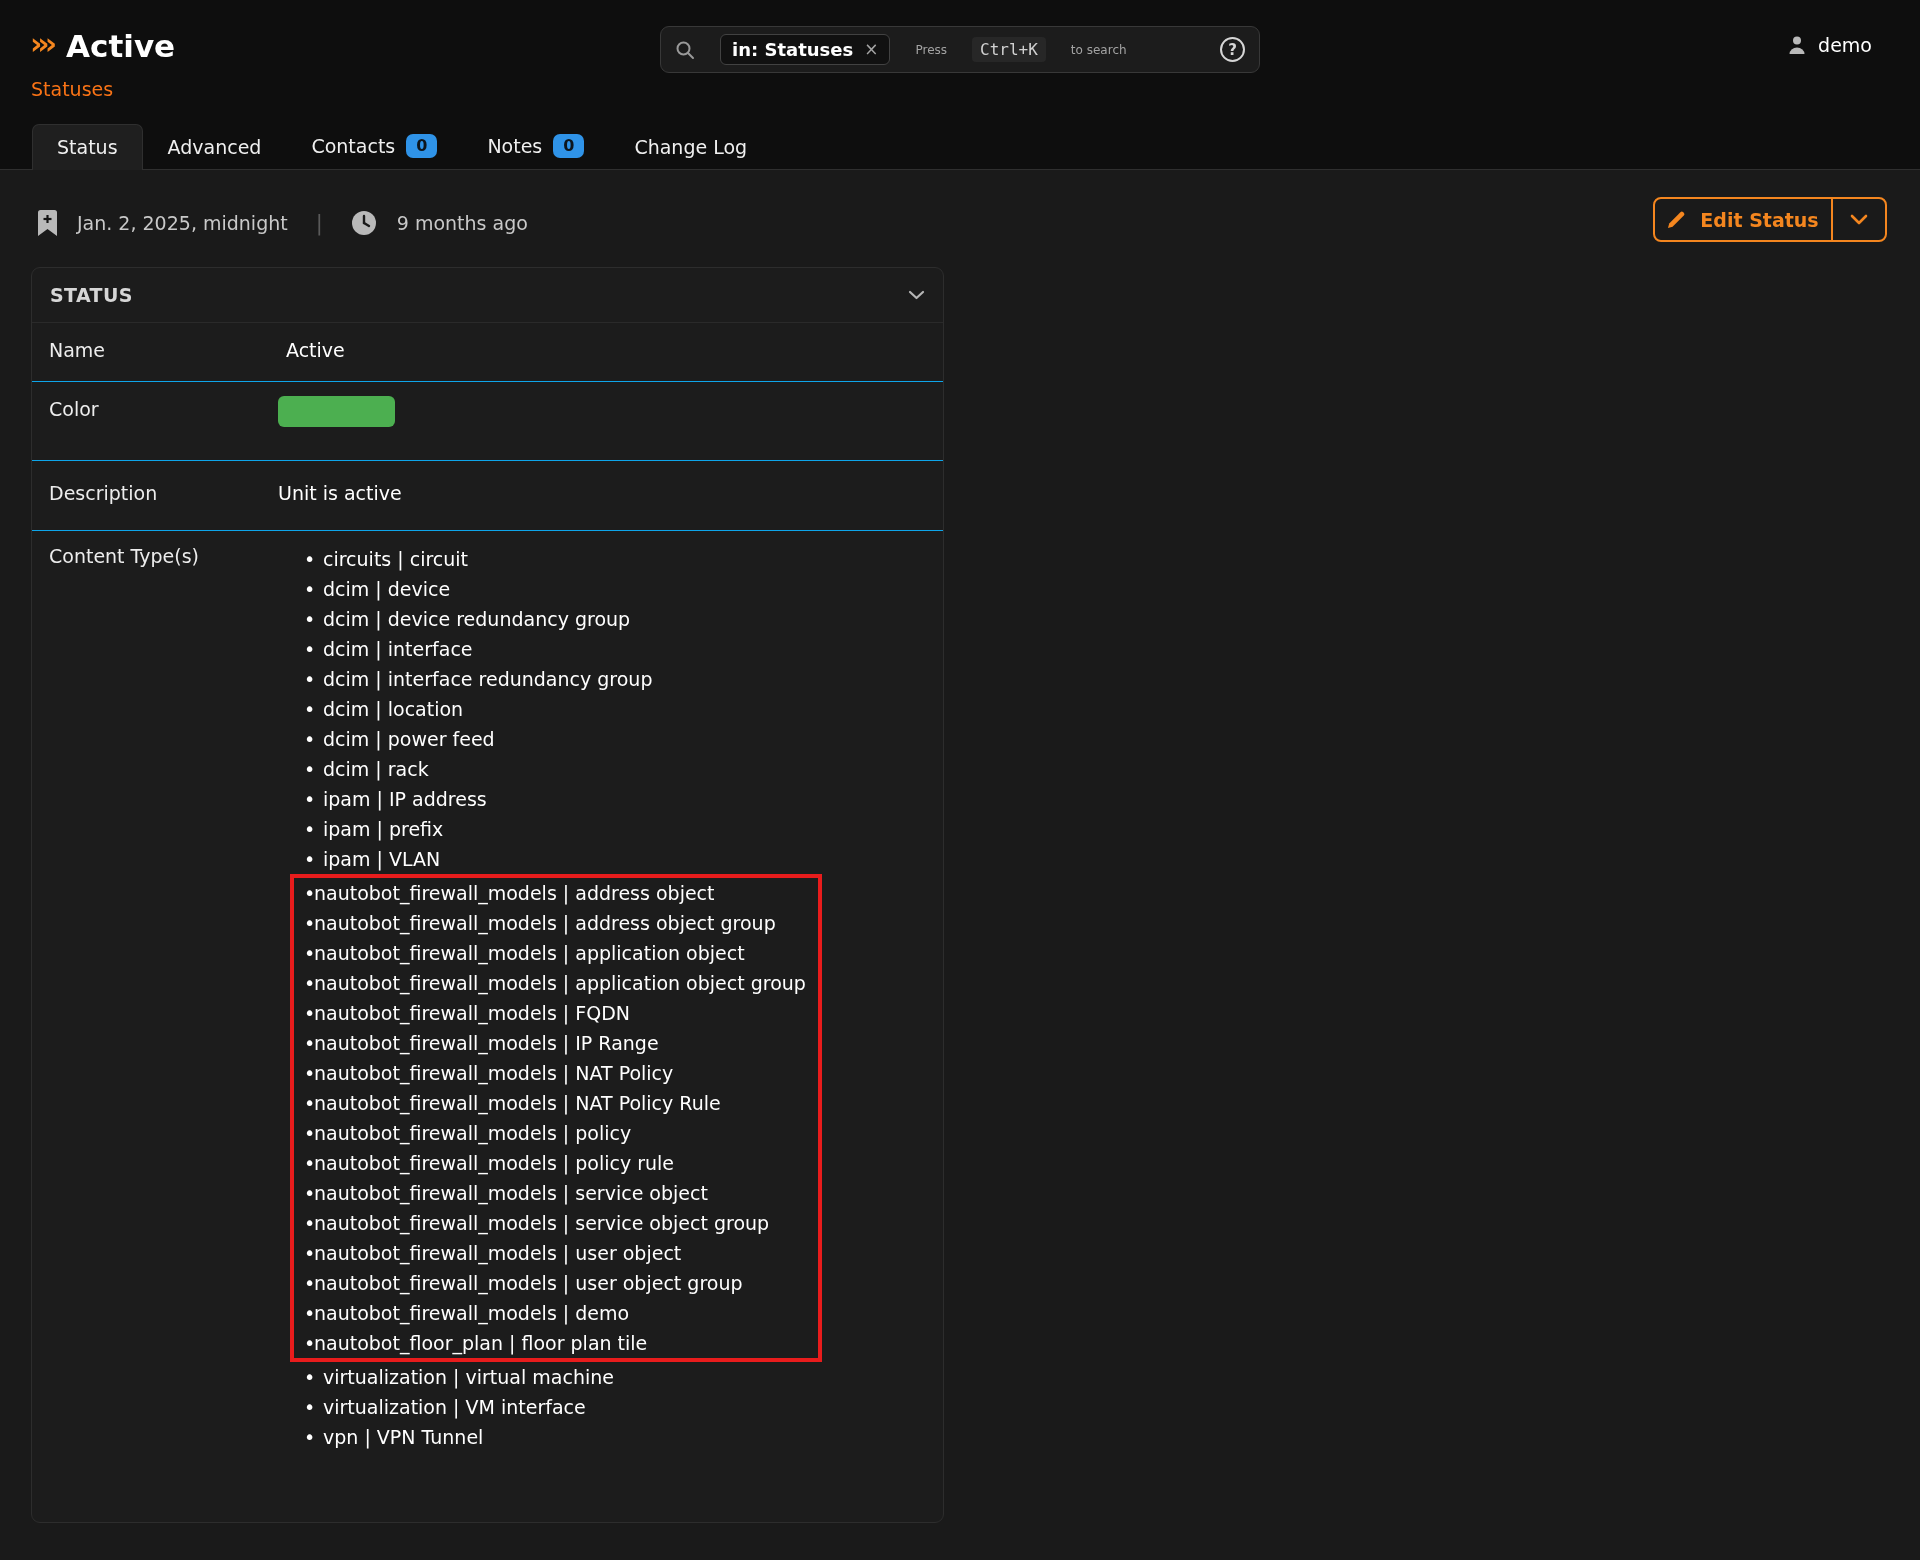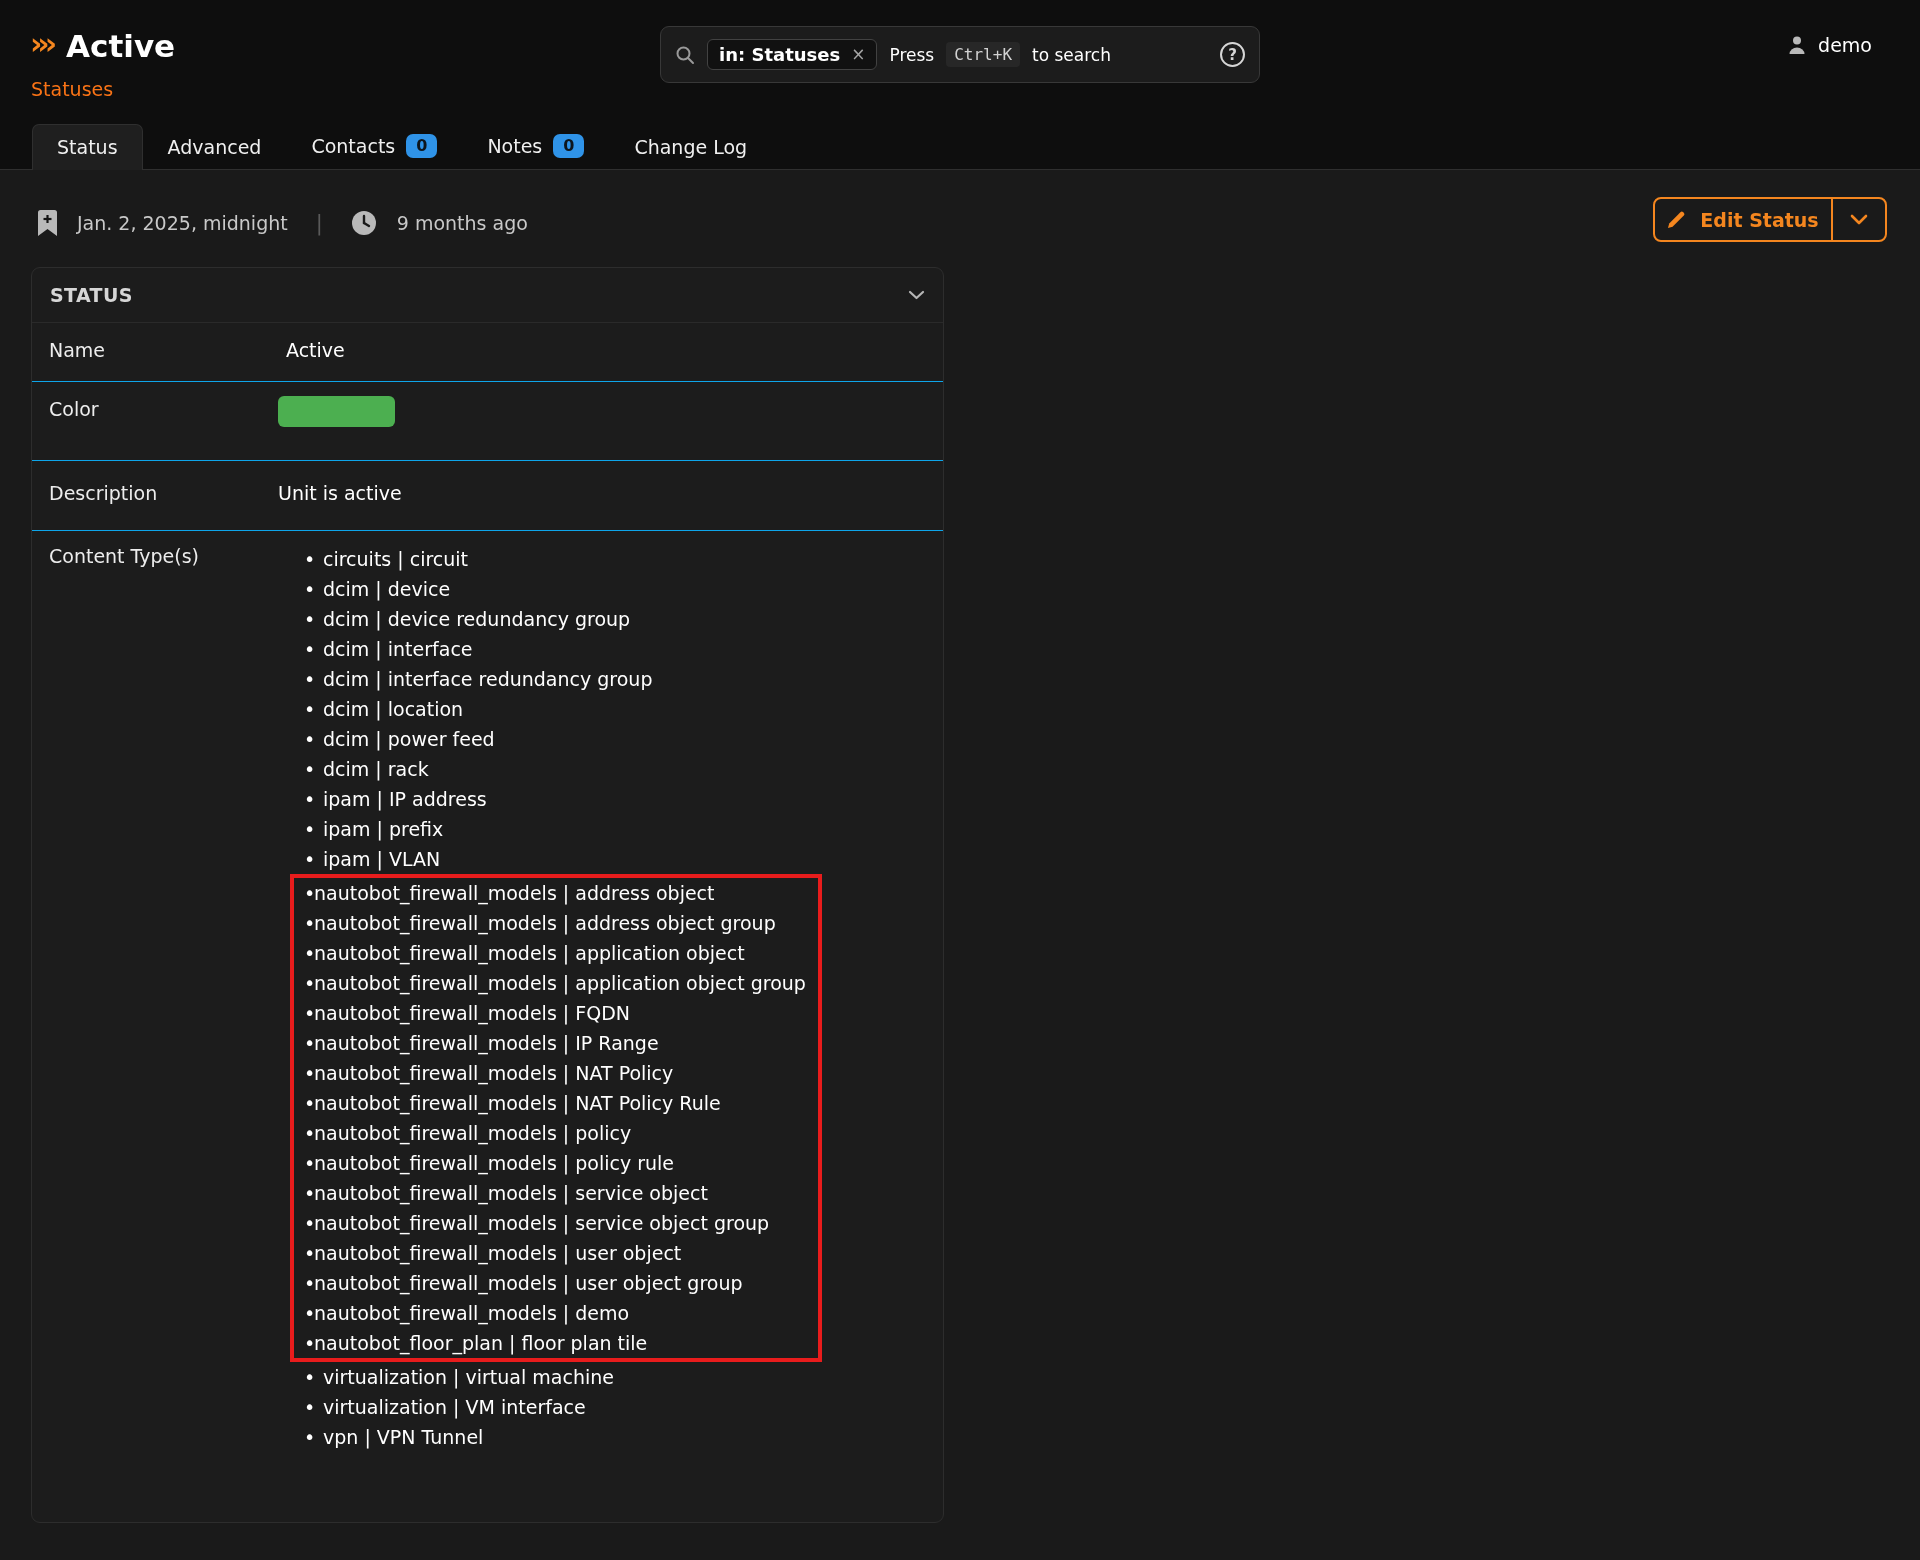--- a/index.html
+++ b/index.html
@@ -20,32 +20,32 @@
   .logo-row { position:absolute; left:30px; top:28px; display:flex; align-items:center; }
   .logo-chevrons {
     color:#f4861f; font-size:30px; font-weight:700; letter-spacing:-5px;
     line-height:1; padding-right:14px; transform:translateY(-2px);
   }
   .page-title { font-size:31px; font-weight:700; color:#ffffff; }
   .breadcrumb { position:absolute; left:31px; top:78px; font-size:19px; color:#f97316; }
 
   
   .search {
-    position:absolute; left:660px; top:26px; width:600px; height:57px;
+    position:absolute; left:660px; top:26px; width:600px; height:47px;
     background:#1c1c1c; border:1px solid #383838; border-radius:9px;
-    display:flex; align-items:center; padding:0 14px; gap:12px;
+    display:flex; align-items:center; padding:0 14px; gap:25px;
   }
   .search-icon { display:flex; align-items:center; }
   .chip {
     display:flex; align-items:center; gap:11px;
     background:#111111; border:1px solid #424242; border-radius:6px;
     padding:4px 11px; font-size:18px; font-weight:600; color:#ffffff;
   }
   .chip-close { color:#a5a5a5; font-size:17px; line-height:1; font-weight:400; }
-  .search-hint { color:#ffffff; font-size:17px; }
+  .search-hint { color:#a3a3a3; font-size:12px; }
   .kbd {
     background:#272727; border-radius:4px; padding:3px 8px;
     font-family:"DejaVu Sans Mono", "Liberation Mono", monospace;
     font-size:16px; color:#d2d2d2;
   }
   .help {
     margin-left:auto; width:25px; height:25px; border:2px solid #d6d6d6;
     border-radius:50%; color:#d6d6d6; font-size:15px; font-weight:700;
     display:flex; align-items:center; justify-content:center;
   }

